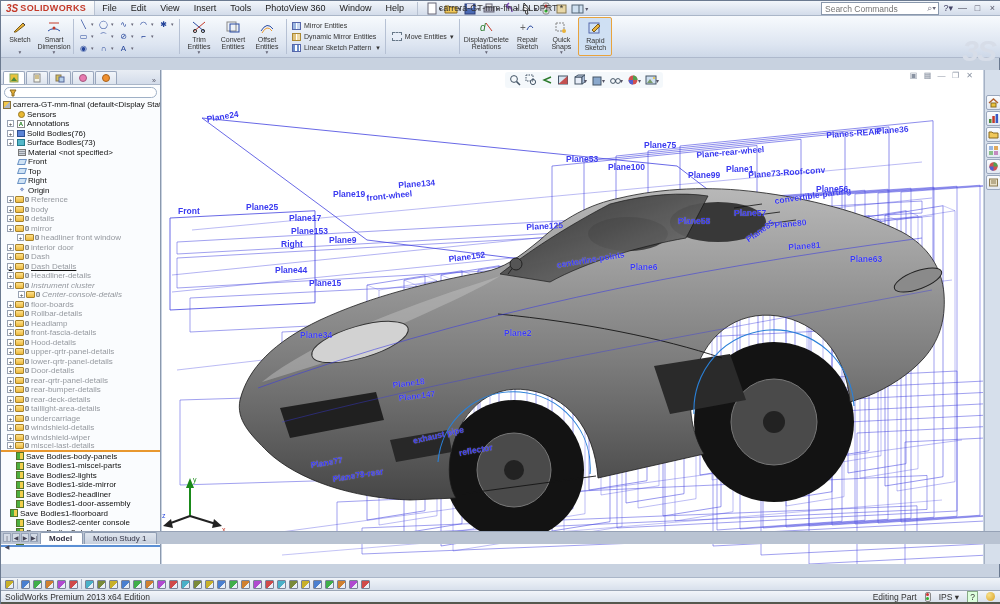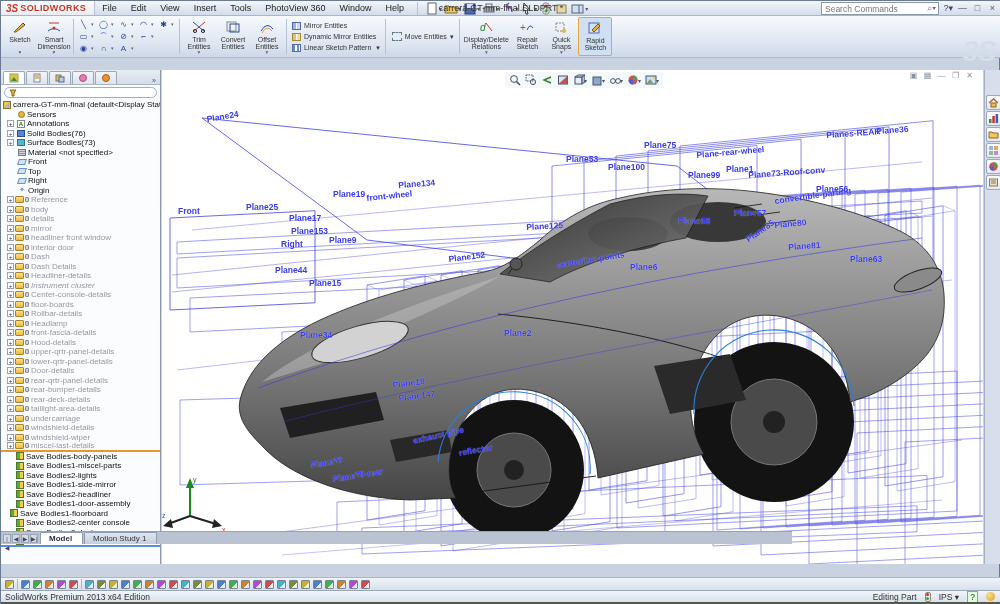--- a/index.html
+++ b/index.html
@@ -104,22 +104,22 @@
   #doc-controls { position:absolute; right:8px; top:1px; display:flex; gap:3px; font-size:8px; color:#8a93a2; }
   #doc-controls span { width:11px; text-align:center; }
 
   
   #taskpane { left:983px; top:69px; width:17px; height:494px; background:#d6dfeb; border-left:1px solid #a5b1c4; }
   .tpbtn { width:15px; height:15px; margin:1px auto; border:1px solid #9aa7bd; border-radius:2px;
     background:linear-gradient(#fbfcfe,#e3e9f2); display:flex; align-items:center; justify-content:center; }
   #taskpane .spacer { height:24px; }
 
   
-  #doctabs { left:0; top:530px; width:791px; height:13px; background:#b9c3d2; border-top:1px solid #96a2b6;
-    display:flex; align-items:flex-end; font-size:8px; }
+  #doctabs { left:0; top:530px; width:1000px; height:13px; background:#b9c3d2; border-top:1px solid #96a2b6;
+    display:flex; align-items:center; font-size:8px; }
   .scrollbtns { display:flex; gap:1px; padding:0 2px 1px 2px; font-size:6px; color:#445; }
   .scrollbtns span { width:8px; height:9px; background:#d4dbe6; border:1px solid #98a4b8; text-align:center; line-height:9px; }
   .dtab { padding:1px 10px 1px 8px; border:1px solid #8e9cb2; border-bottom:none; background:linear-gradient(#dfe5ee,#c6cfdd);
     color:#334; margin-right:1px; border-radius:2px 2px 0 0; }
   .dtab.active { background:#fff; font-weight:bold; }
   #filterbar { left:0; top:576px; width:1000px; height:13px; background:linear-gradient(#f0f4f9,#d8e0ec);
     border-top:1px solid #aab6c8; display:flex; align-items:center; gap:3px; padding-left:4px; }
   .fico { width:9px; height:9px; border:1px solid #7a8296; border-radius:1px; }
   .fsep { width:1px; height:10px; background:#aab4c6; }
   #statusbar { left:0; top:589px; width:1000px; height:12px; background:linear-gradient(#f2f5fa,#d9e1ec);
@@ -481,57 +481,57 @@
           <span class="ti ti-folder"></span>
           <span class="ti ti-lock"></span>
           <span class="lbl">details</span>
         </div>
         <div class="trow gray" style="padding-left: 6px;">
           <span class="exp">+</span>
           <span class="ti ti-folder"></span>
           <span class="ti ti-lock"></span>
           <span class="lbl">mirror</span>
         </div>
-        <div class="trow gray" style="padding-left: 6px;">
+        <div class="trow gray" style="padding-left: 16px;">
           <span class="exp">+</span>
           <span class="ti ti-folder"></span>
           <span class="ti ti-lock"></span>
           <span class="lbl">headliner front window</span>
         </div>
         <div class="trow gray" style="padding-left: 6px;">
           <span class="exp">+</span>
           <span class="ti ti-folder"></span>
           <span class="ti ti-lock"></span>
           <span class="lbl">interior door</span>
         </div>
         <div class="trow gray" style="padding-left: 6px;">
           <span class="exp">+</span>
           <span class="ti ti-folder"></span>
           <span class="ti ti-lock"></span>
           <span class="lbl">Dash</span>
         </div>
-        <div class="trow gray" style="padding-left: 6px;">
+        <div class="trow gray" style="padding-left: 6px; text-decoration: underline;">
           <span class="exp">+</span>
           <span class="ti ti-folder"></span>
           <span class="ti ti-lock"></span>
           <span class="lbl">Dash Details</span>
         </div>
         <div class="trow gray" style="padding-left: 6px;">
           <span class="exp">+</span>
           <span class="ti ti-folder"></span>
           <span class="ti ti-lock"></span>
           <span class="lbl">Headliner-details</span>
         </div>
         <div class="trow gray" style="padding-left: 6px; font-style: italic;">
           <span class="exp">+</span>
           <span class="ti ti-folder"></span>
           <span class="ti ti-lock"></span>
           <span class="lbl">Instrument cluster</span>
         </div>
-        <div class="trow gray" style="padding-left: 6px;">
+        <div class="trow gray" style="padding-left: 17px; font-style: italic;">
           <span class="exp">+</span>
           <span class="ti ti-folder"></span>
           <span class="ti ti-lock"></span>
           <span class="lbl">Center-console-details</span>
         </div>
         <div class="trow gray" style="padding-left: 6px;">
           <span class="exp">+</span>
           <span class="ti ti-folder"></span>
           <span class="ti ti-lock"></span>
           <span class="lbl">floor-boards</span>

